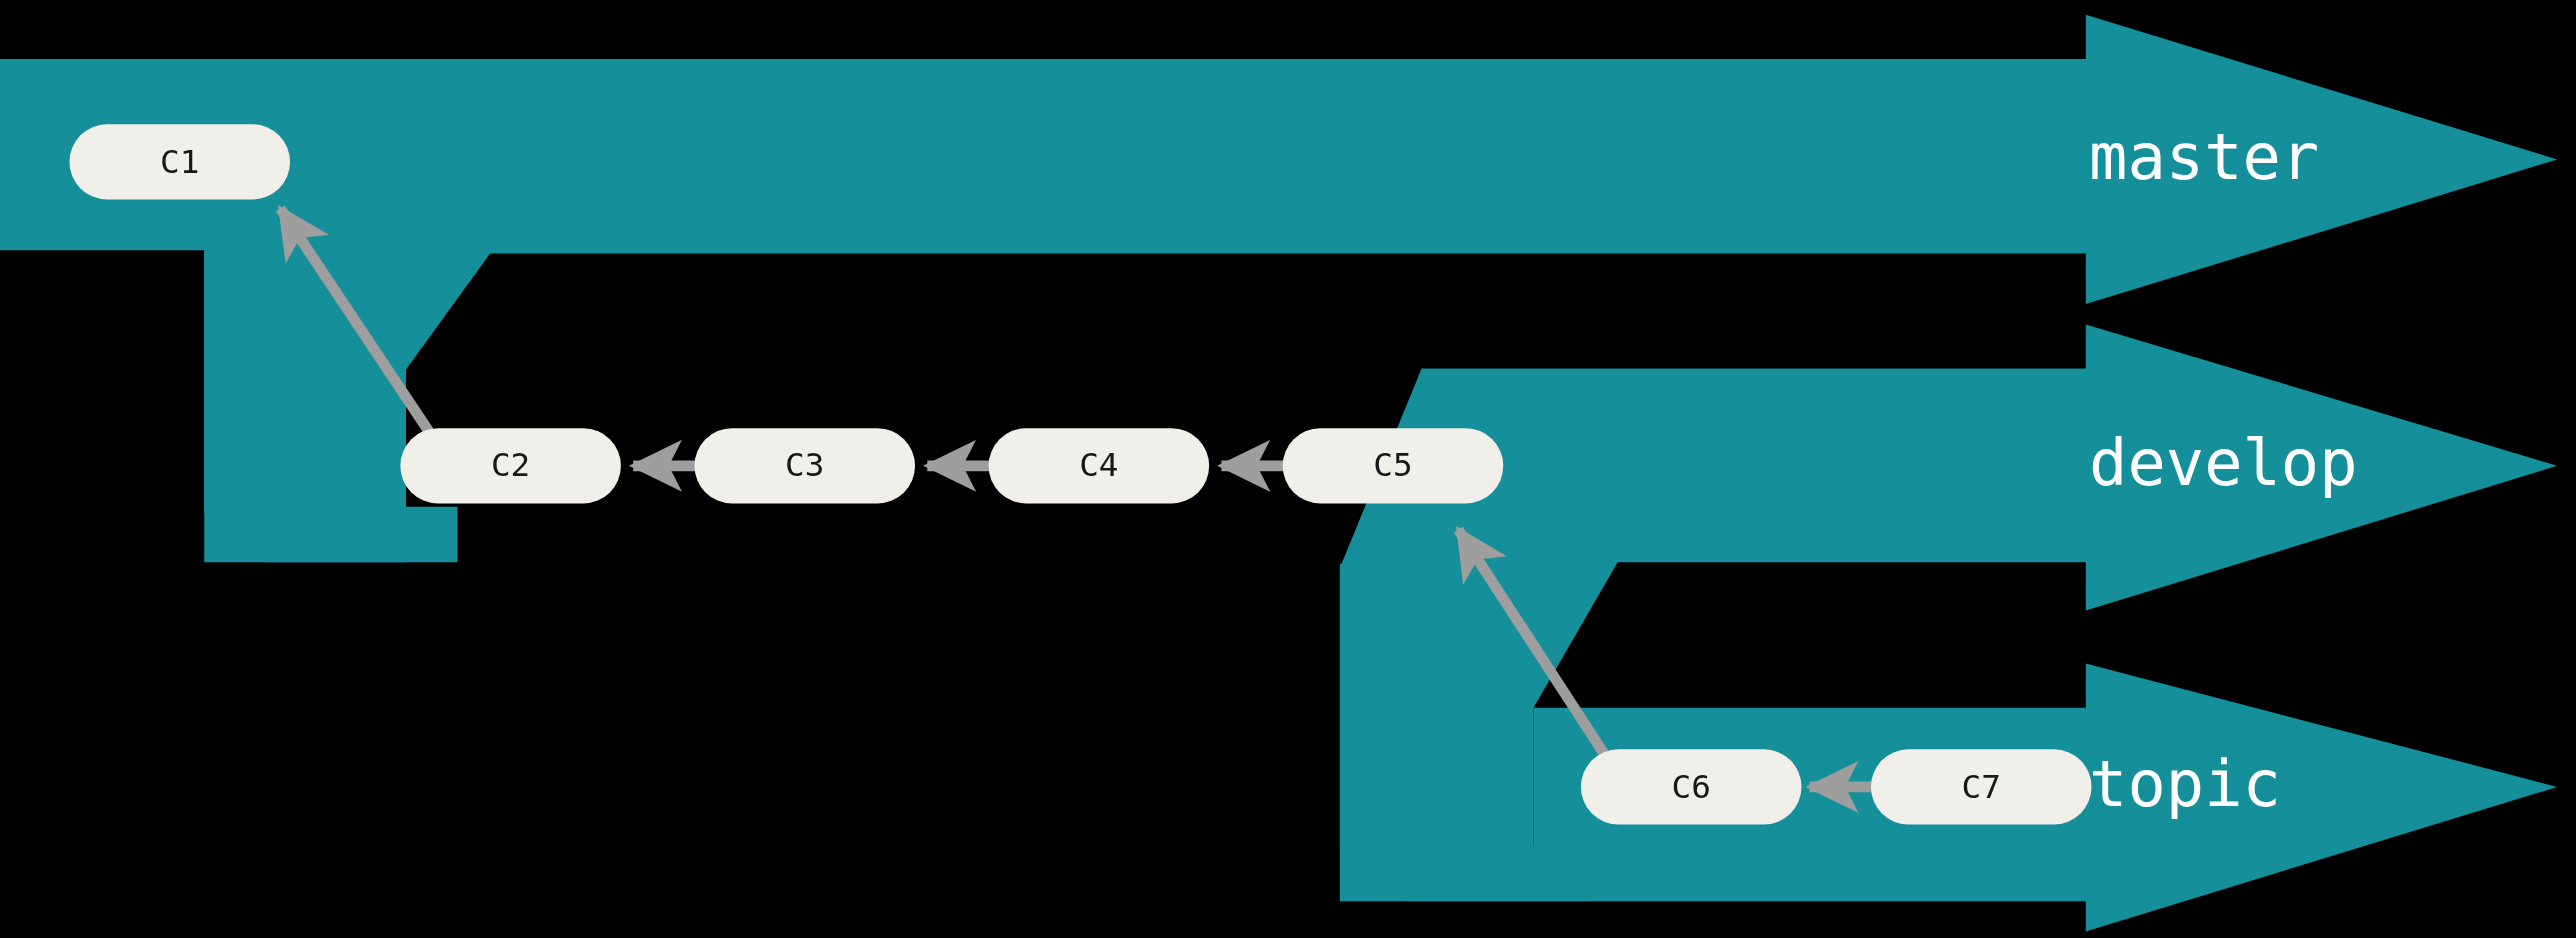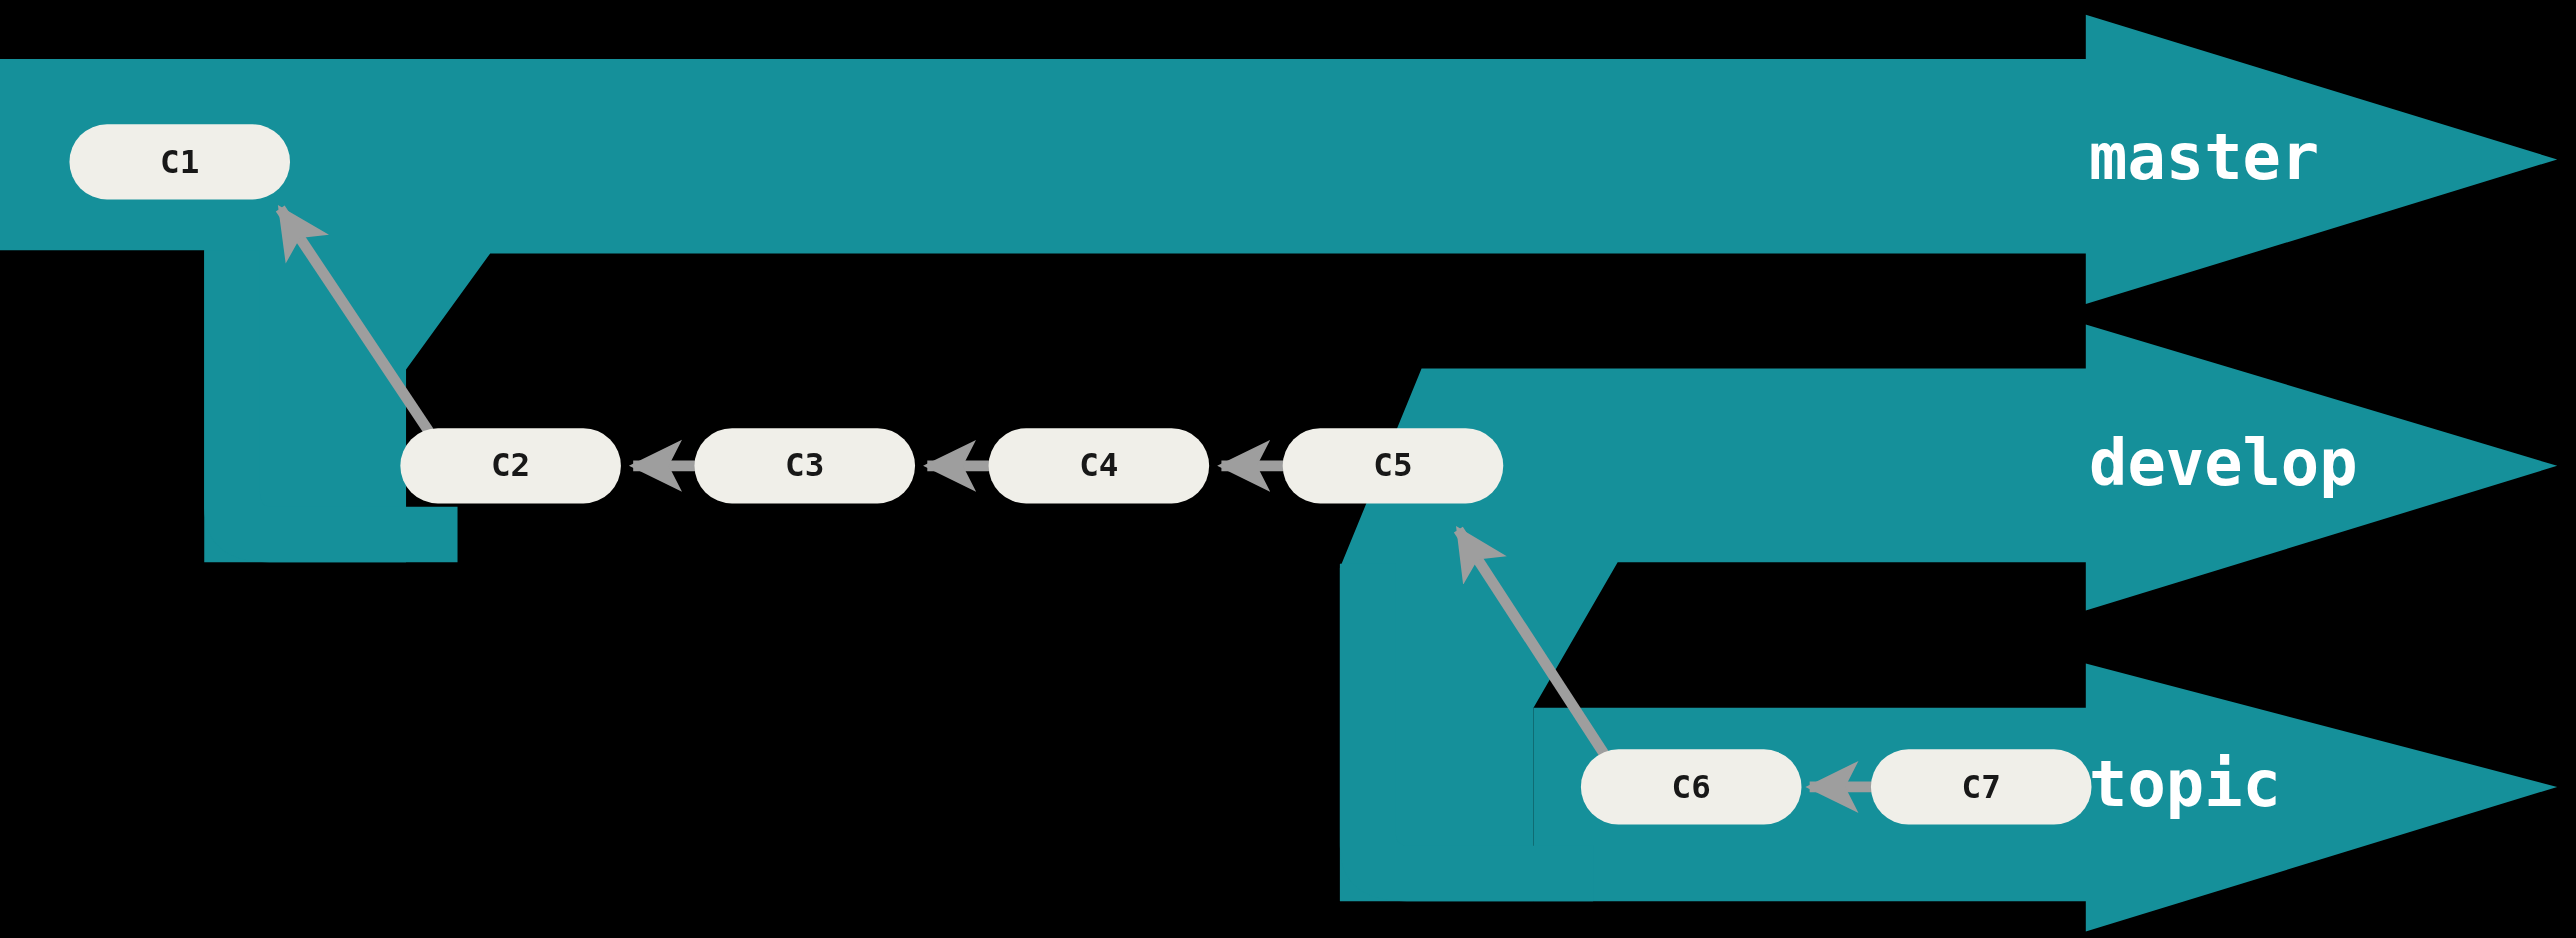--- a/index.html
+++ b/index.html
@@ -9,21 +9,20 @@
   }
   body {
     font-family: "DejaVu Sans Mono", "Liberation Mono", monospace;
   }
   #stage {
     position: relative;
     width: 2576px;
     height: 939px;
     background: #000000;
     overflow: hidden;
-    font-weight: bold;
   }
   #diagram {
     position: absolute;
     top: 0;
     left: 0;
     width: 2576px;
     height: 939px;
     display: block;
   }
   .branch-label {

